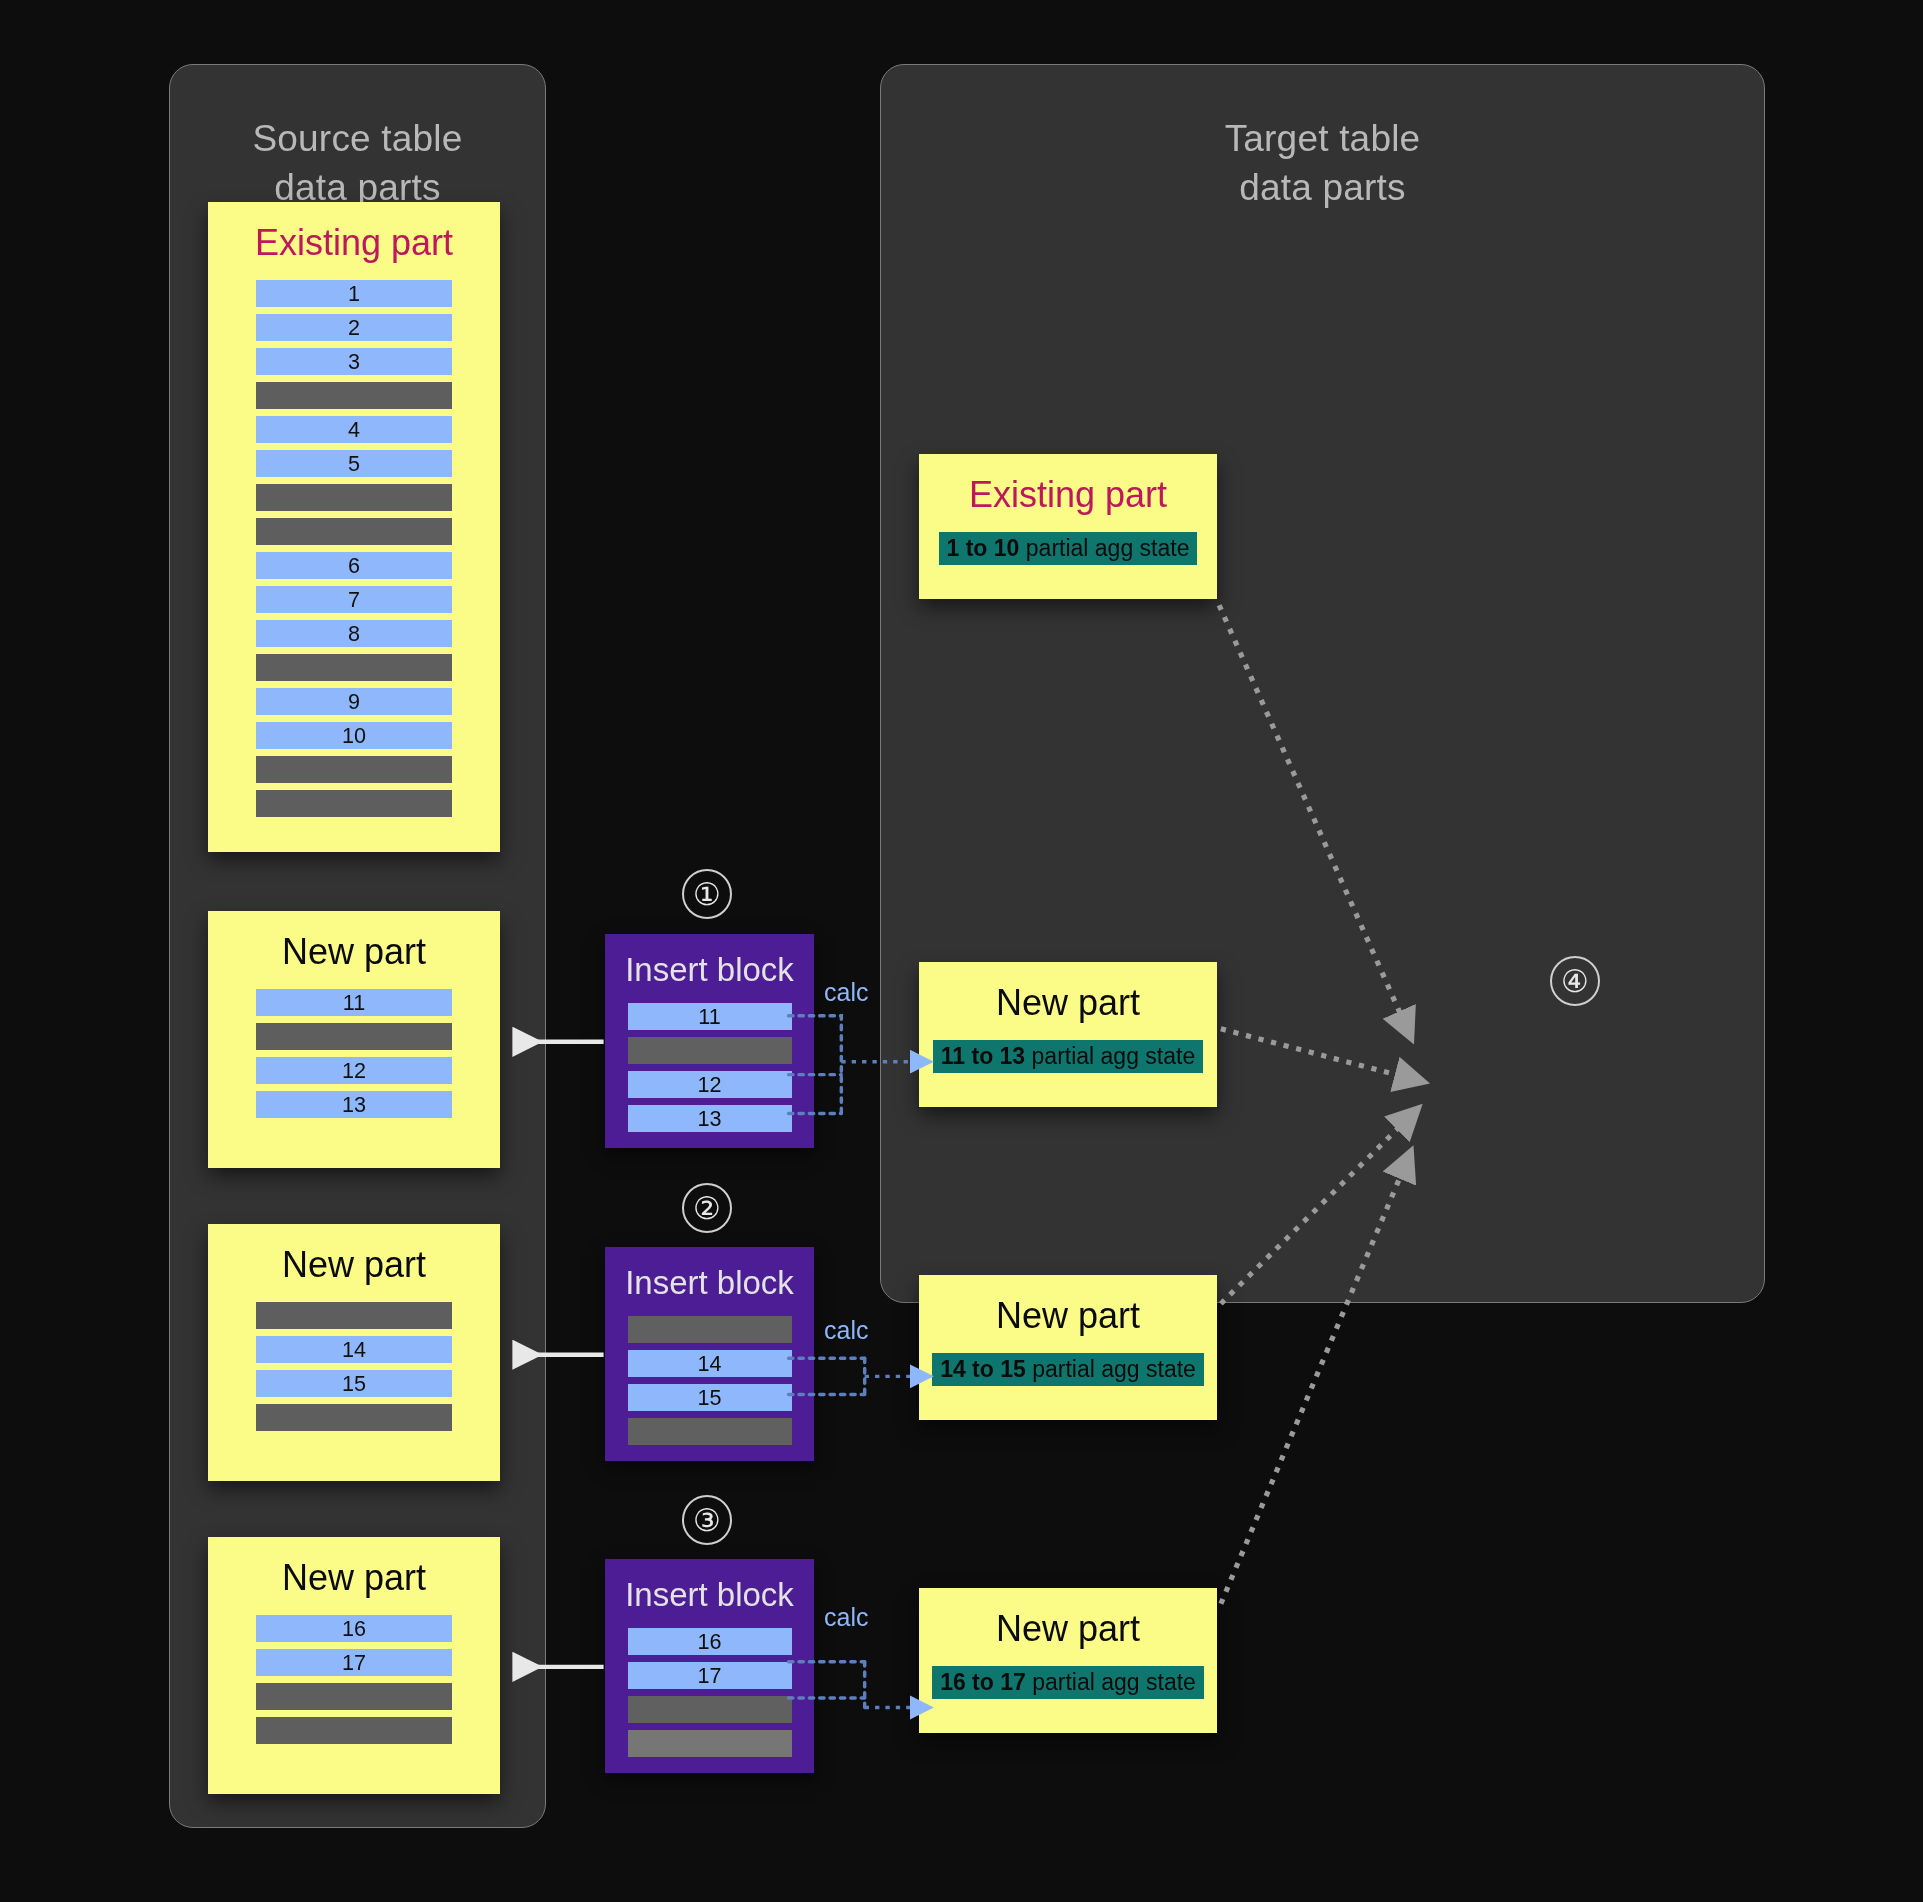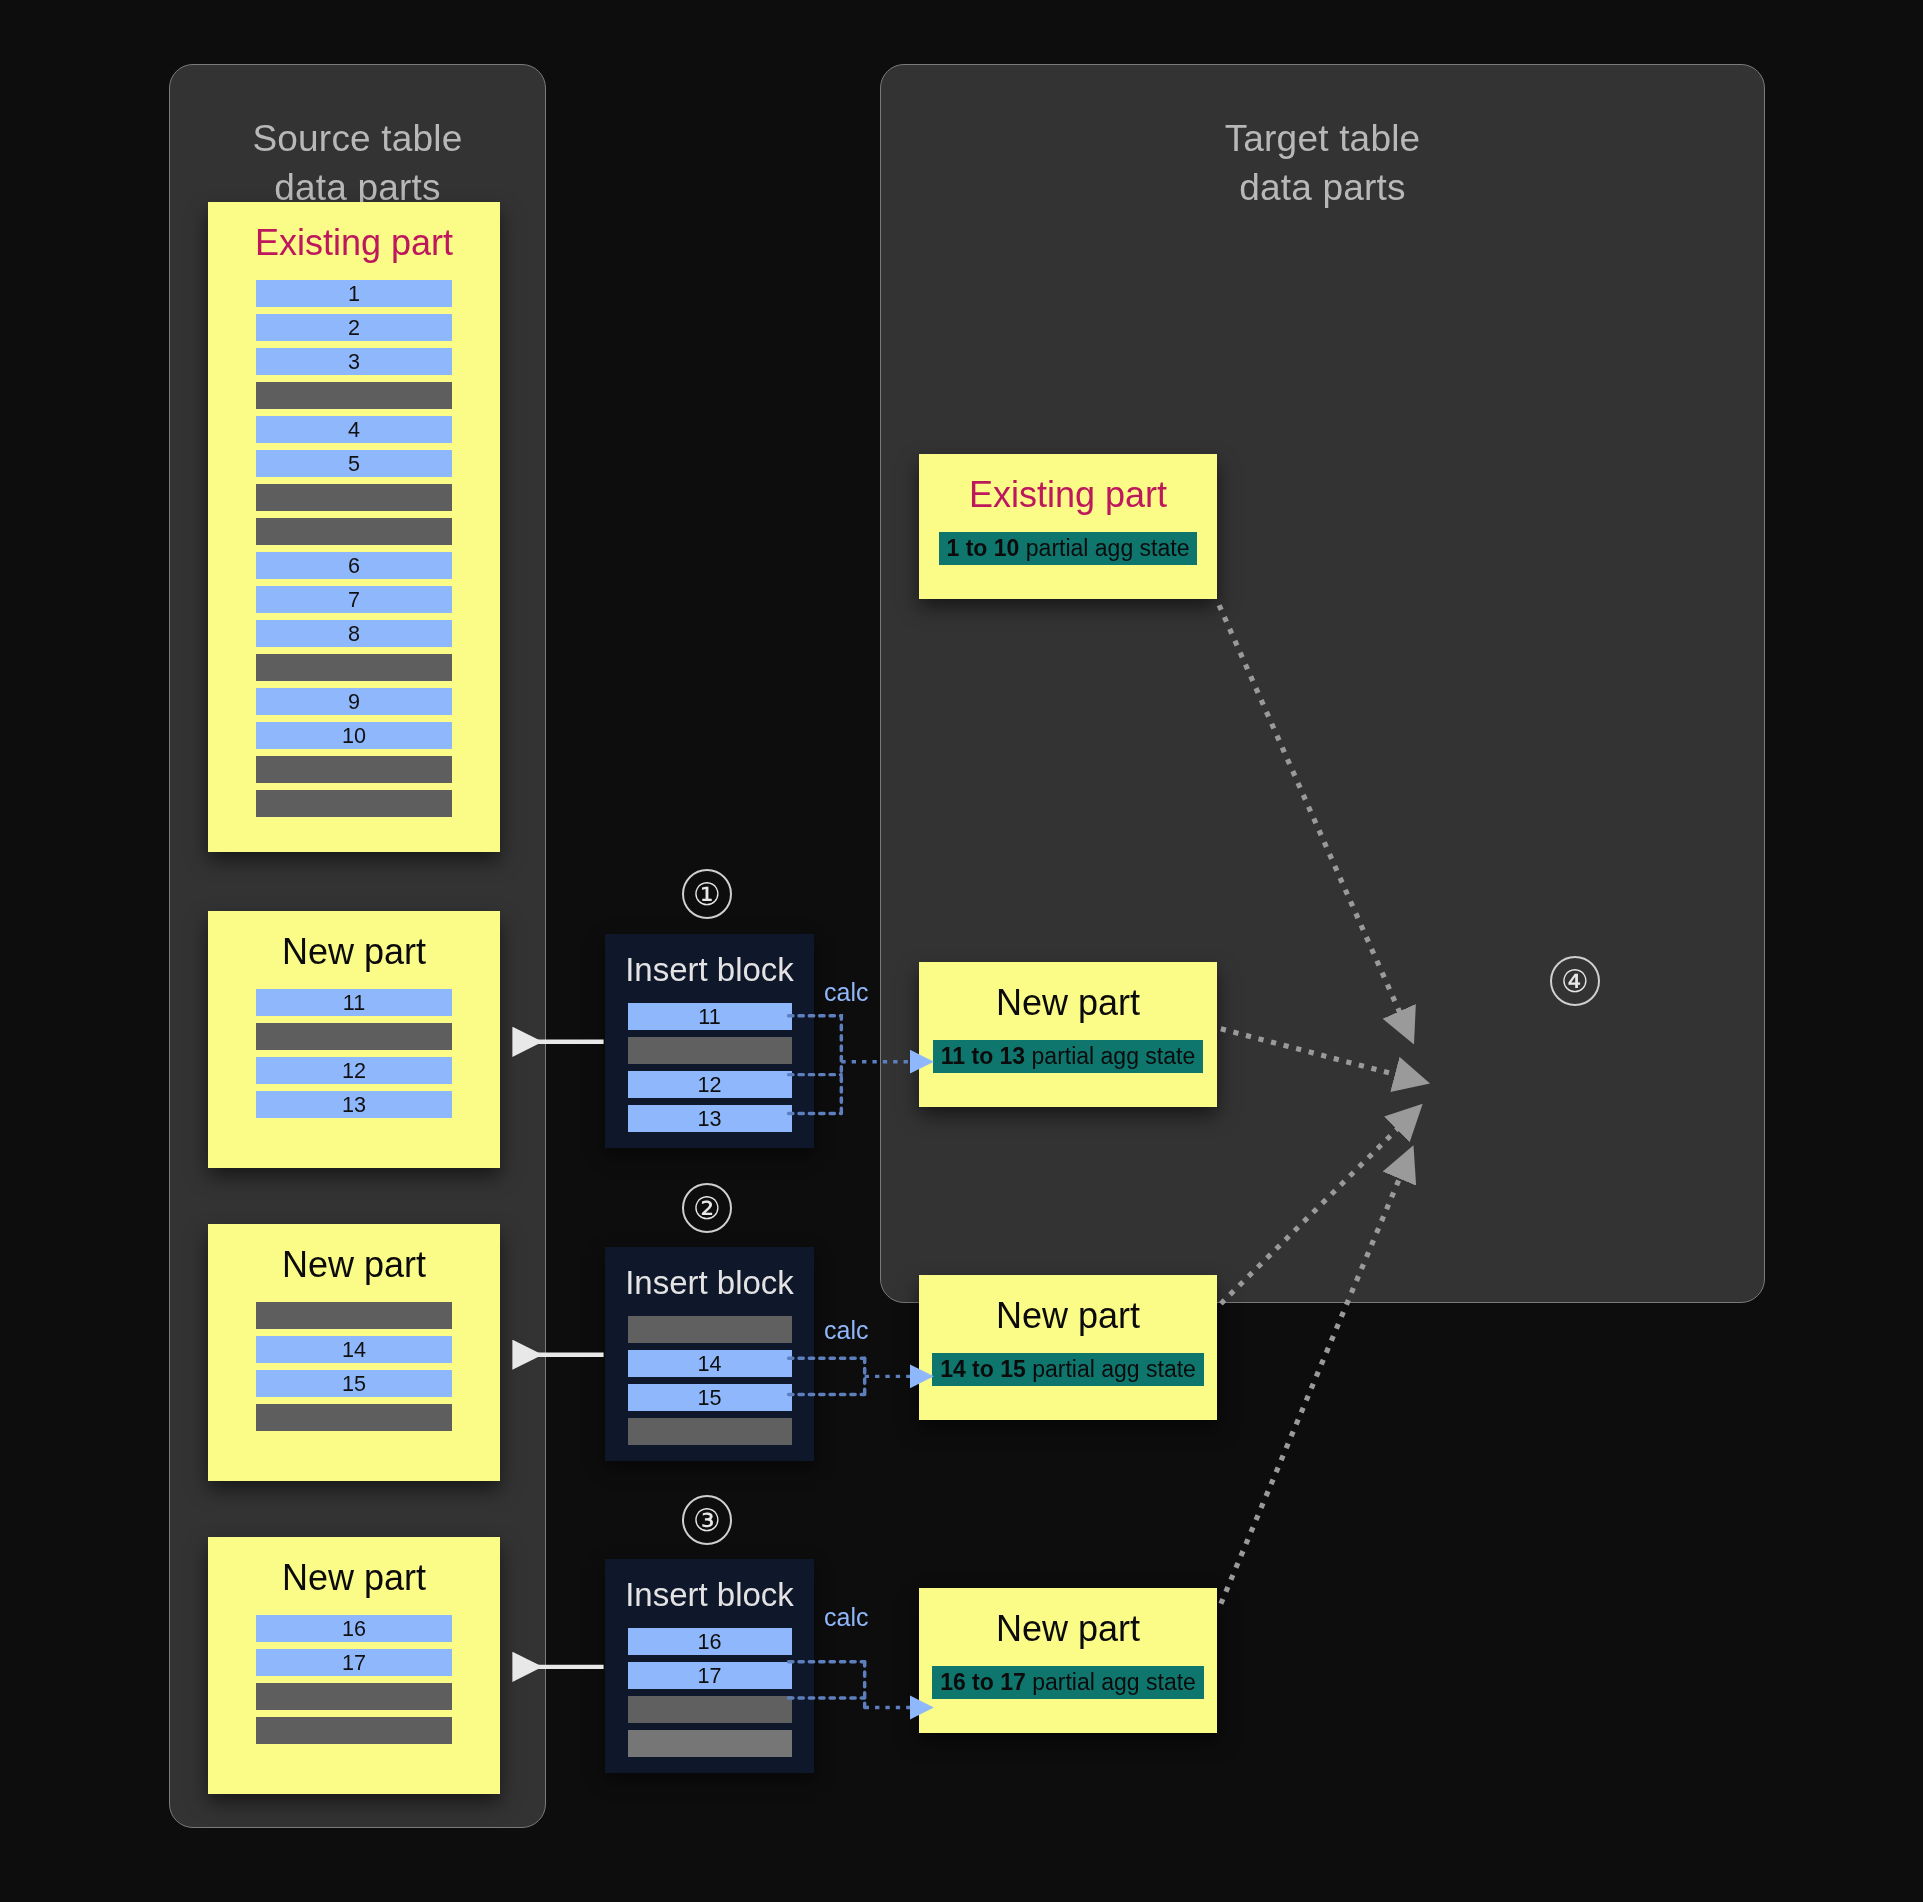--- a/index.html
+++ b/index.html
@@ -73,21 +73,21 @@
     text-align: center;
     color: #111;
   }
   .row.blue { background: #8fb7fb; }
   .row.grey { background: #5e5e5e; }
   .row-gap { height: 7px; }
 
   
   .iblock {
     position: absolute;
-    background: #0f172a;
+    background: #4c1d95;
     box-sizing: border-box;
     box-shadow: 0 7px 15.6px rgba(0,0,0,0.5);
   }
   .iblock-title {
     text-align: center;
     color: #e3e3e3;
     font-size: 33px;
     line-height: 1;
     padding-top: 19px;
     padding-bottom: 17.3px;

